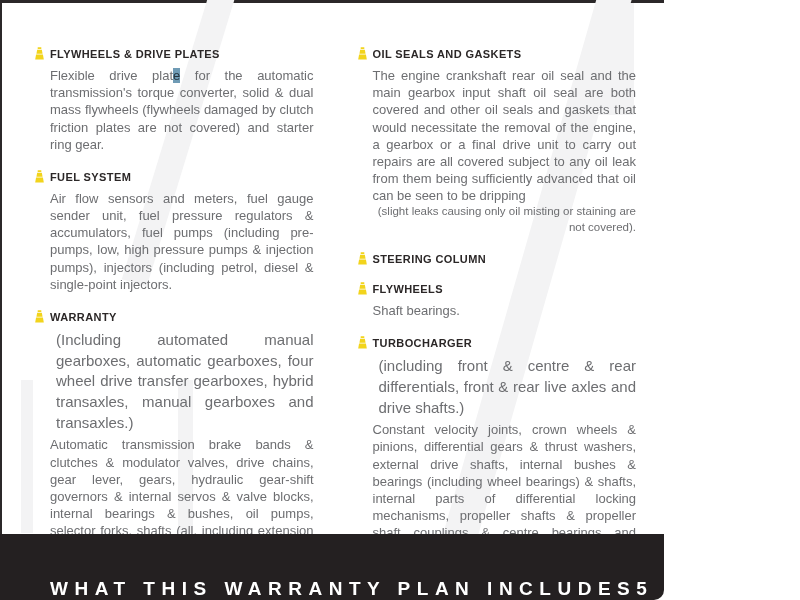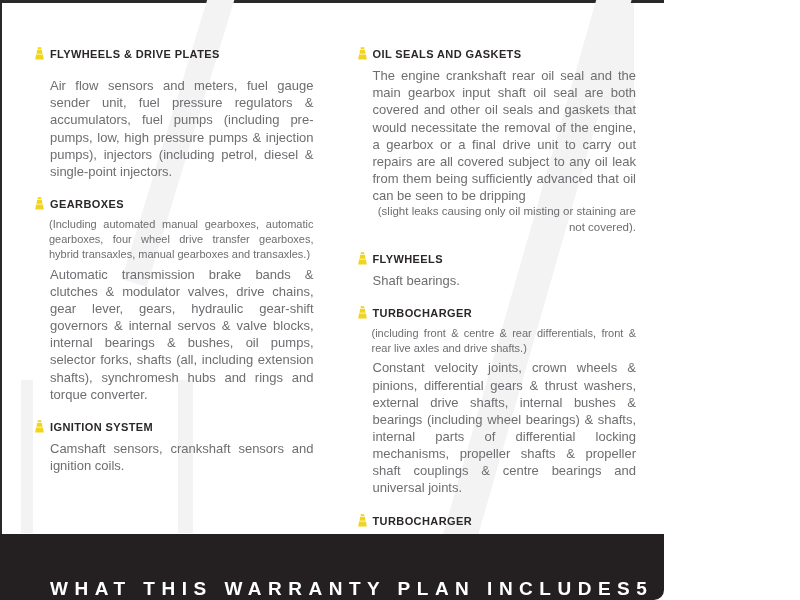--- a/index.html
+++ b/index.html
@@ -69,22 +69,22 @@
   }
   .section-body {
     margin-left: 15px;
     font-size: 13px;
     line-height: 1.32;
     color: var(--body_color);
     text-align: justify;
     margin-bottom: 2px;
   }
   .section-note {
-    margin-left: 14px;
-    font-size: 11px;
+    margin-left: 21px;
+    font-size: 15px;
     line-height: 1.38;
     color: var(--body_color);
     text-align: justify;
     margin-bottom: 3px;
   }
   .note-after { display: block; font-size: 11.5px; text-align: right; }
   .char-selection {
     background: var(--selection_bg);
     color: #253540;
   }
@@ -132,34 +132,43 @@
 
       <div class="section">
         <div class="section-header">
           <span class="bullet-icon">
             <svg viewBox="0 0 10 14">
                 <path fill="currentColor" d="M3 0h4v2H3zM2.4 2.8h5.2l.8 4.4H1.6zM1.2 8h7.6l1 5.6H.2z"></path>
               </svg>
           </span>
           <h3 class="section-heading">FLYWHEELS &amp; DRIVE PLATES</h3>
         </div>
-      </div>
-
-      <div class="section">
+        <p class="section-body"><span>Flexible drive plat</span><span class="char-selection">e</span><span> for the automatic transmission's torque converter, solid &amp; dual mass flywheels (flywheels damaged by clutch friction plates are not covered) and starter ring gear.</span></p>
+      </div>
+
+      <div class="section">
+        <div class="section-header">
+          <span class="bullet-icon">
+            <svg viewBox="0 0 10 14">
+                <path fill="currentColor" d="M3 0h4v2H3zM2.4 2.8h5.2l.8 4.4H1.6zM1.2 8h7.6l1 5.6H.2z"></path>
+              </svg>
+          </span>
+          <h3 class="section-heading">FUEL SYSTEM</h3>
+        </div>
         <p class="section-body">Air flow sensors and meters, fuel gauge sender unit, fuel pressure regulators &amp; accumulators, fuel pumps (including pre-pumps, low, high pressure pumps &amp; injection pumps), injectors (including petrol, diesel &amp; single-point injectors.</p>
       </div>
 
       <div class="section">
         <div class="section-header">
           <span class="bullet-icon">
             <svg viewBox="0 0 10 14">
                 <path fill="currentColor" d="M3 0h4v2H3zM2.4 2.8h5.2l.8 4.4H1.6zM1.2 8h7.6l1 5.6H.2z"></path>
               </svg>
           </span>
-          <h3 class="section-heading">GEARBOXES</h3>
+          <h3 class="section-heading">WARRANTY</h3>
         </div>
         <p class="section-note">(Including automated manual gearboxes, automatic gearboxes, four wheel drive transfer gearboxes, hybrid transaxles, manual gearboxes and transaxles.)</p>
         <p class="section-body">Automatic transmission brake bands &amp; clutches &amp; modulator valves, drive chains, gear lever, gears, hydraulic gear-shift governors &amp; internal servos &amp; valve blocks, internal bearings &amp; bushes, oil pumps, selector forks, shafts (all, including extension shafts), synchromesh hubs and rings and torque converter.</p>
       </div>
 
       <div class="section">
         <div class="section-header">
           <span class="bullet-icon">
             <svg viewBox="0 0 10 14">
                 <path fill="currentColor" d="M3 0h4v2H3zM2.4 2.8h5.2l.8 4.4H1.6zM1.2 8h7.6l1 5.6H.2z"></path>
@@ -180,20 +189,28 @@
             <svg viewBox="0 0 10 14">
                 <path fill="currentColor" d="M3 0h4v2H3zM2.4 2.8h5.2l.8 4.4H1.6zM1.2 8h7.6l1 5.6H.2z"></path>
               </svg>
           </span>
           <h3 class="section-heading">OIL SEALS AND GASKETS</h3>
         </div>
         <p class="section-body"><span>The engine crankshaft rear oil seal and the main gearbox input shaft oil seal are both covered and other oil seals and gaskets that would necessitate the removal of the engine, a gearbox or a final drive unit to carry out repairs are all covered subject to any oil leak from them being sufficiently advanced that oil can be seen to be dripping</span><span class="note-after">(slight leaks causing only oil misting or staining are not covered).</span></p>
       </div>
 
       <div class="section">
+        <div class="section-header">
+          <span class="bullet-icon">
+            <svg viewBox="0 0 10 14">
+                <path fill="currentColor" d="M3 0h4v2H3zM2.4 2.8h5.2l.8 4.4H1.6zM1.2 8h7.6l1 5.6H.2z"></path>
+              </svg>
+          </span>
+          <h3 class="section-heading">STEERING COLUMN</h3>
+        </div>
       </div>
 
       <div class="section">
         <div class="section-header">
           <span class="bullet-icon">
             <svg viewBox="0 0 10 14">
                 <path fill="currentColor" d="M3 0h4v2H3zM2.4 2.8h5.2l.8 4.4H1.6zM1.2 8h7.6l1 5.6H.2z"></path>
               </svg>
           </span>
           <h3 class="section-heading">FLYWHEELS</h3>

